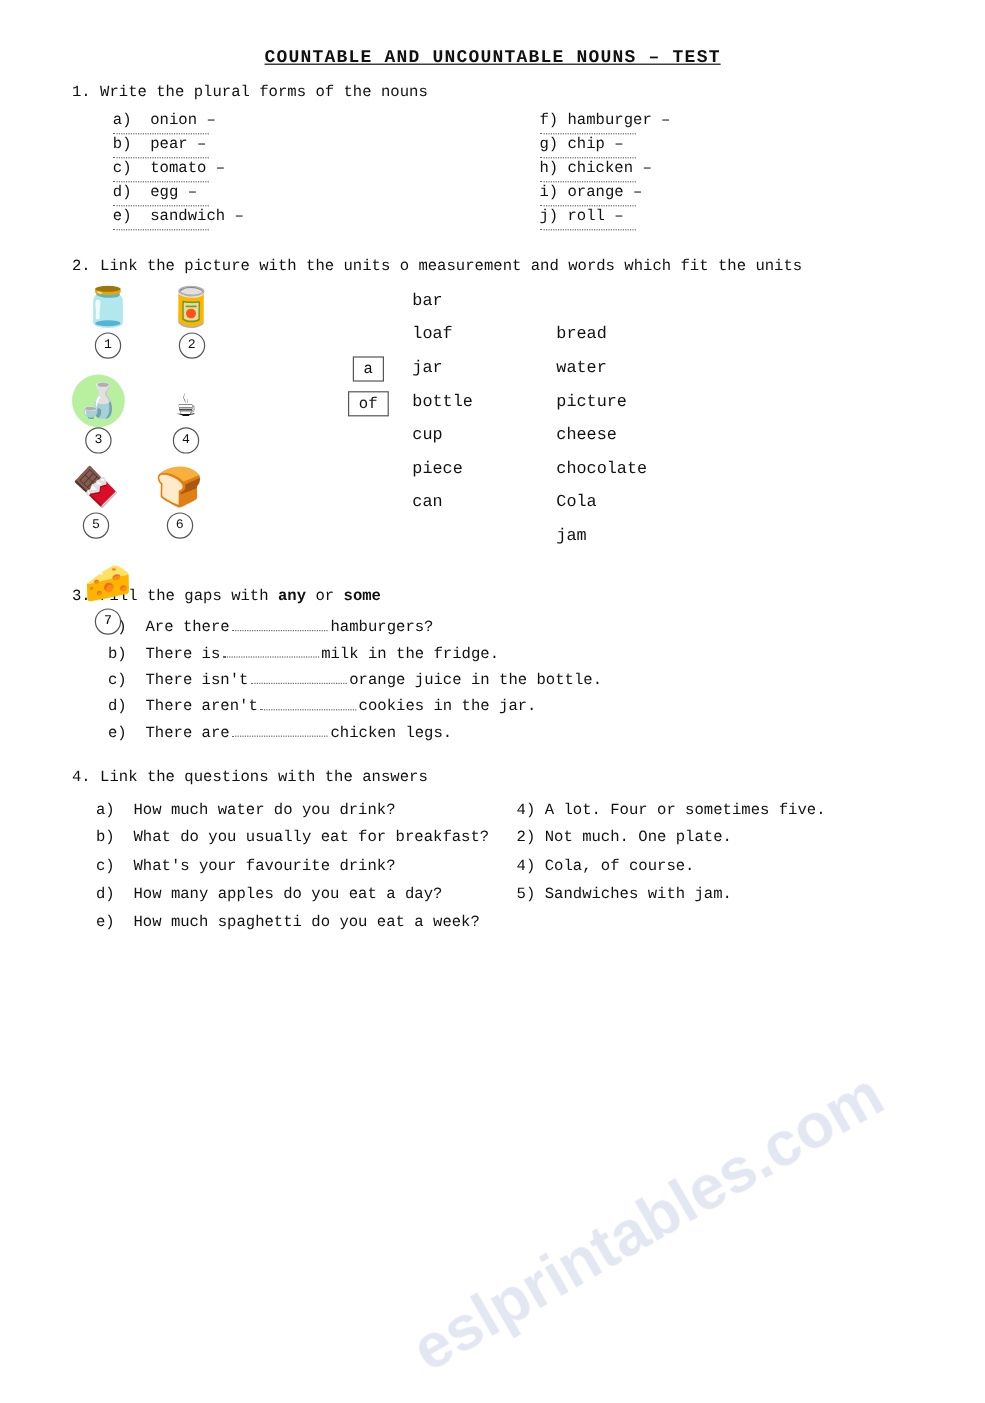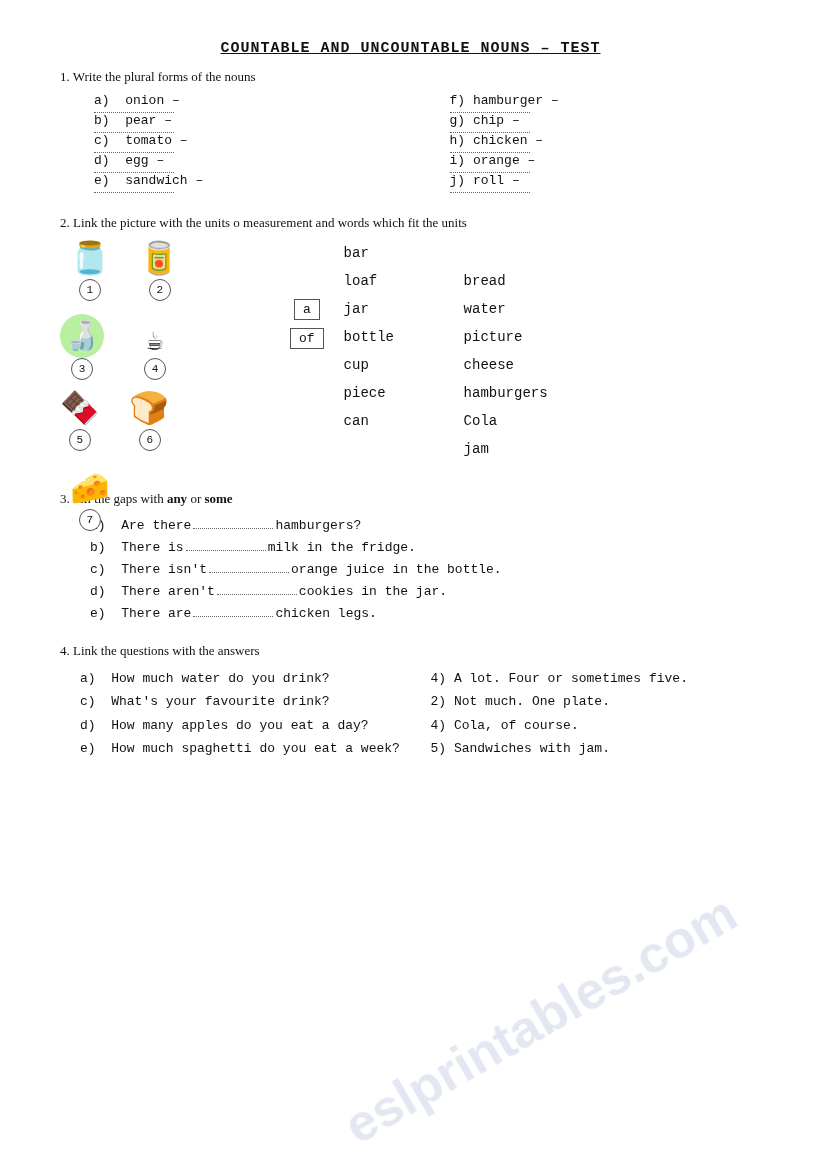--- a/index.html
+++ b/index.html
@@ -20,21 +20,20 @@
       letter-spacing: 1px;
       margin-bottom: 12px;
       font-family: 'Courier New', Courier, monospace;
     }
     .section {
       margin-bottom: 22px;
     }
     .section-title {
       font-size: 13px;
       margin-bottom: 8px;
-      font-family: Liberation Serif, serif;
     }
     .items-grid {
       display: grid;
       grid-template-columns: 1fr 1fr;
       gap: 4px 40px;
       margin-left: 30px;
       margin-bottom: 10px;
     }
     .item-row {
       display: flex;
@@ -262,21 +261,21 @@
       <div>cup</div>
       <div>piece</div>
       <div>can</div>
     </div>
 
     <div class="words-col">
       <div>bread</div>
       <div>water</div>
       <div>picture</div>
       <div>cheese</div>
-      <div>hamburgers</div>
+      <div>chocolate</div>
       <div>Cola</div>
       <div>jam</div>
     </div>
   </div>
 </div>
 
 <div class="section">
   <div class="section-title">
     <span>3.  Fill the gaps with</span>&nbsp;<span class="bold">any</span>&nbsp;<span>or</span>&nbsp;<span class="bold">some</span>
   </div>
@@ -308,20 +307,21 @@
     </div>
   </div>
 </div>
 
 <div class="section">
   <div class="section-title">4.  Link the questions with the answers</div>
   <div class="link-grid">
 
     <div>
       <div class="link-row">a)&nbsp; How much water do you drink?</div>
+      <div class="link-row">b)&nbsp; What do you usually eat for breakfast?</div>
       <div class="link-row">c)&nbsp; What's your favourite drink?</div>
       <div class="link-row">d)&nbsp; How many apples do you eat a day?</div>
       <div class="link-row">e)&nbsp; How much spaghetti do you eat a week?</div>
     </div>
 
     <div>
       <div class="link-row">4) A lot. Four or sometimes five.</div>
       <div class="link-row">2) Not much. One plate.</div>
       <div class="link-row">4) Cola, of course.</div>
       <div class="link-row">5) Sandwiches with jam.</div>

